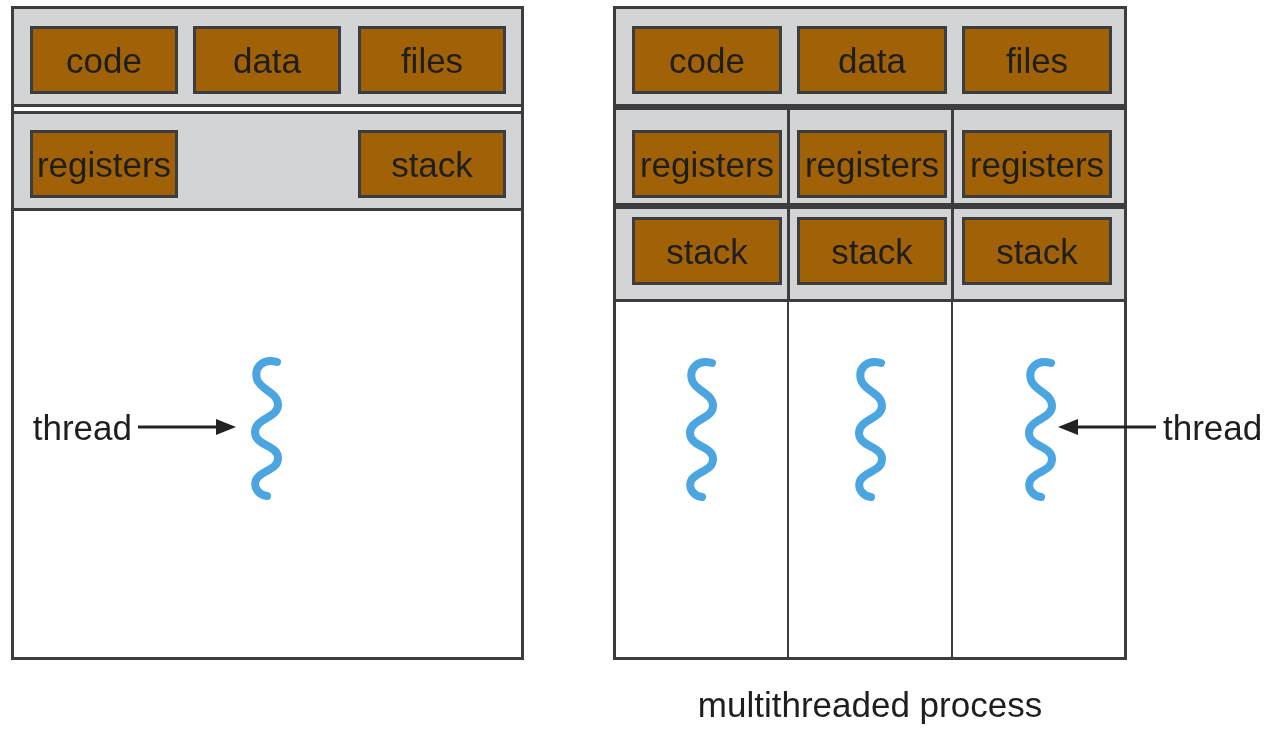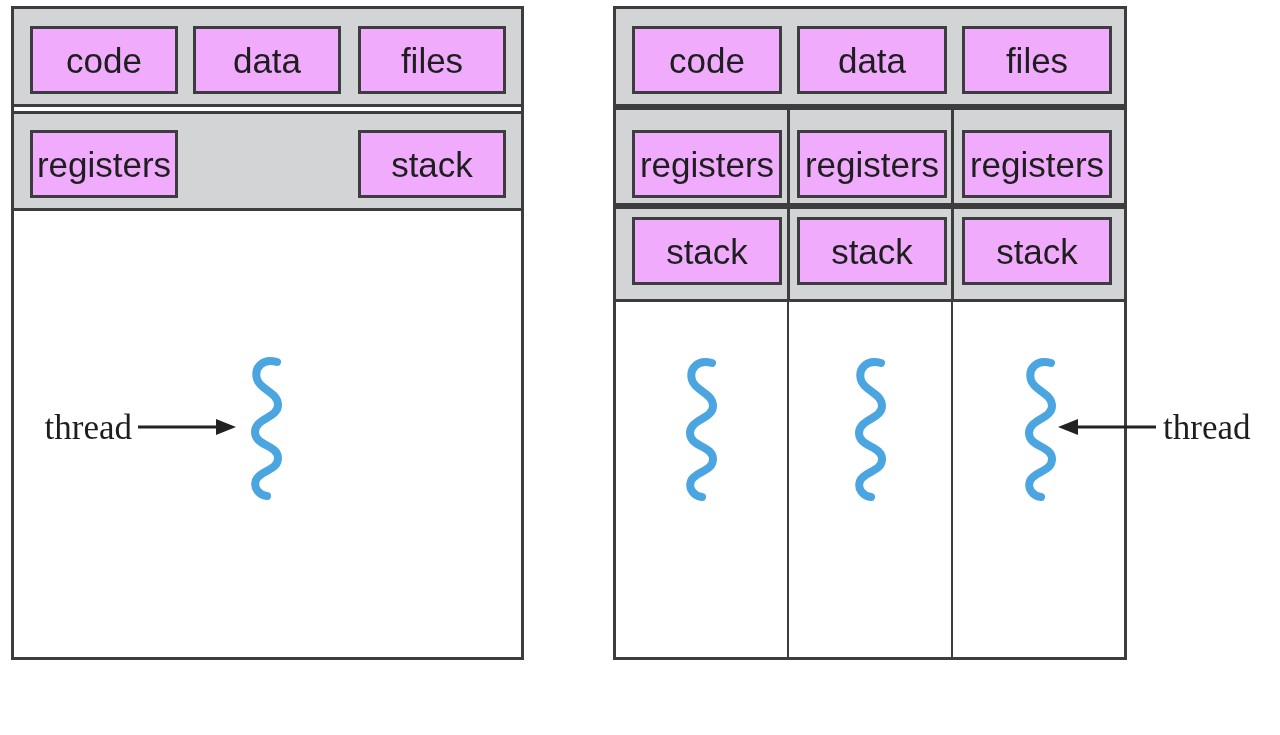--- a/index.html
+++ b/index.html
@@ -27,42 +27,41 @@
   }
   
   .band {
     position: absolute;
     background: #d3d4d6;
     border: 3px solid #3d3d3f;
   }
   
   .wbox {
     position: absolute;
-    background: #f0abfc;
+    background: #a16207;
     border: 3px solid #3d3d3f;
     display: flex;
     align-items: center;
     justify-content: center;
     font-size: 35px;
     line-height: 1;
     color: #1e1e1e;
   }
   
   .divider {
     position: absolute;
     background: #3d3d3f;
   }
   
   .thread-label {
     position: absolute;
     font-size: 35px;
     line-height: 40px;
     color: #1e1e1e;
     white-space: nowrap;
-    font-family: Liberation Serif, serif;
   }
   
   .caption {
     position: absolute;
     font-size: 35px;
     line-height: 1.2;
     text-align: center;
     color: #1e1e1e;
     white-space: nowrap;
   }
@@ -157,14 +156,15 @@
   <svg class="abs" style="left:1016px; top:357px;" width="48" height="146" viewBox="0 0 48 146">
     <path d="M 35 6 C 20 2, 12 12, 15 23 C 18 34, 36 36, 36 49 C 36 62, 13 62, 13 76 C 13 90, 36 89, 36 102 C 36 115, 18 114, 14 124 C 11 132, 17 139, 25 140" fill="none" stroke="#4BA5E0" stroke-width="8" stroke-linecap="round"></path>
   </svg>
 
   <svg class="abs" style="left:1058px; top:415px;" width="98" height="24" viewBox="0 0 98 24">
     <line x1="16" y1="12" x2="98" y2="12" stroke="#222222" stroke-width="3"></line>
     <polygon points="20,4 0,12 20,20" fill="#222222"></polygon>
   </svg>
   <div class="thread-label" style="left:1163px; top:408px; width:110px; text-align:left;">thread</div>
 
+  <div class="caption" style="left:613px; top:684px; width:514px;">multithreaded process</div>
 
 </div>
 
 </body></html>

